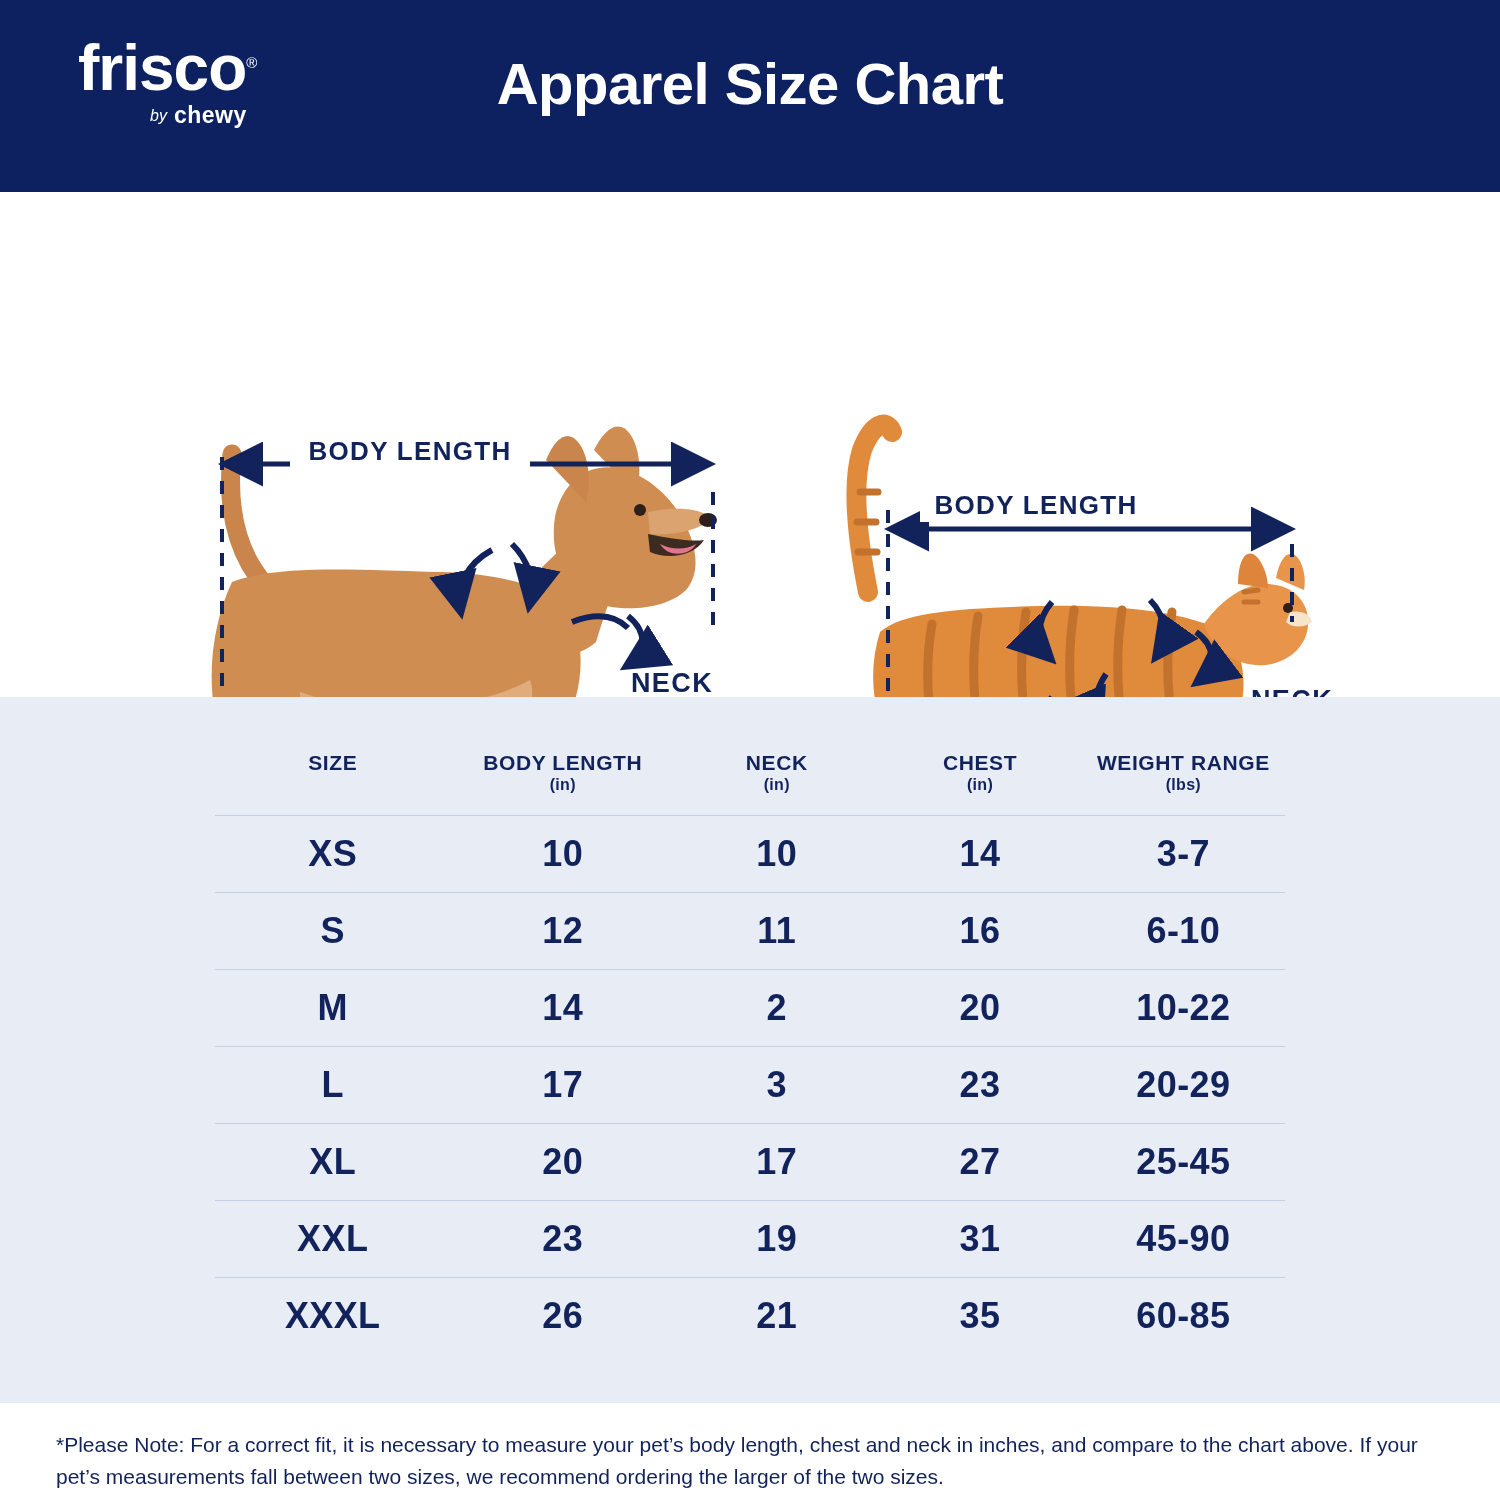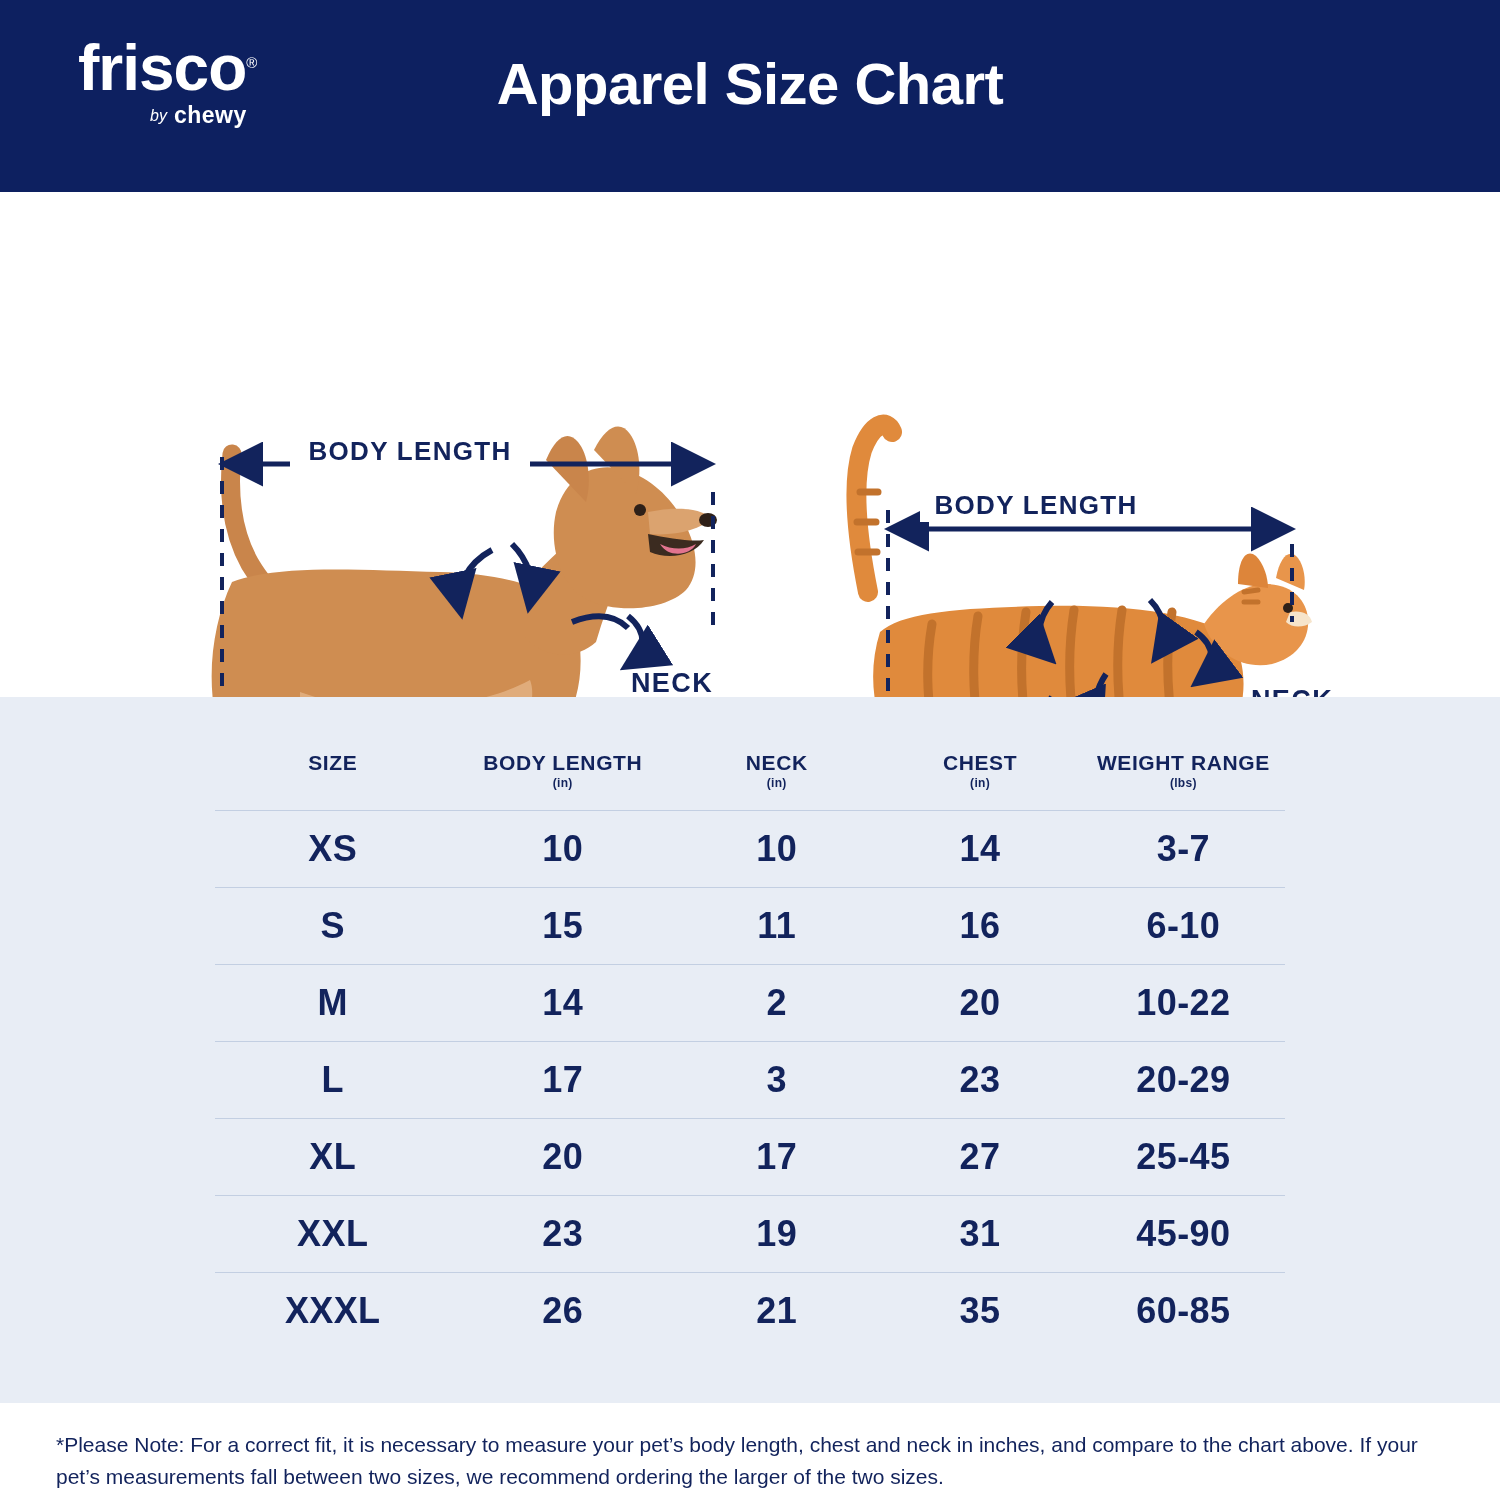--- a/index.html
+++ b/index.html
@@ -109,21 +109,21 @@
     font-weight: bold;
     color: #12235c;
     letter-spacing: 0.6px;
     line-height: 1.18;
     padding: 8px 0 20px 0;
     text-align: center;
     vertical-align: top;
   }
   table.size-table th .unit {
     display: block;
-    font-size: 12px;
+    font-size: 16px;
     font-weight: bold;
     letter-spacing: 0.3px;
   }
   table.size-table td {
     font-size: 36px;
     font-weight: bold;
     color: #12235c;
     text-align: center;
     padding: 17px 0;
     border-top: 1.5px solid #c3cfe2;
@@ -324,21 +324,21 @@
       <tbody>
         <tr>
           <td>XS</td>
           <td>10</td>
           <td>10</td>
           <td>14</td>
           <td>3-7</td>
         </tr>
         <tr>
           <td>S</td>
-          <td>15</td>
+          <td>12</td>
           <td>11</td>
           <td>16</td>
           <td>6-10</td>
         </tr>
         <tr>
           <td>M</td>
           <td>14</td>
           <td>2</td>
           <td>20</td>
           <td>10-22</td>

